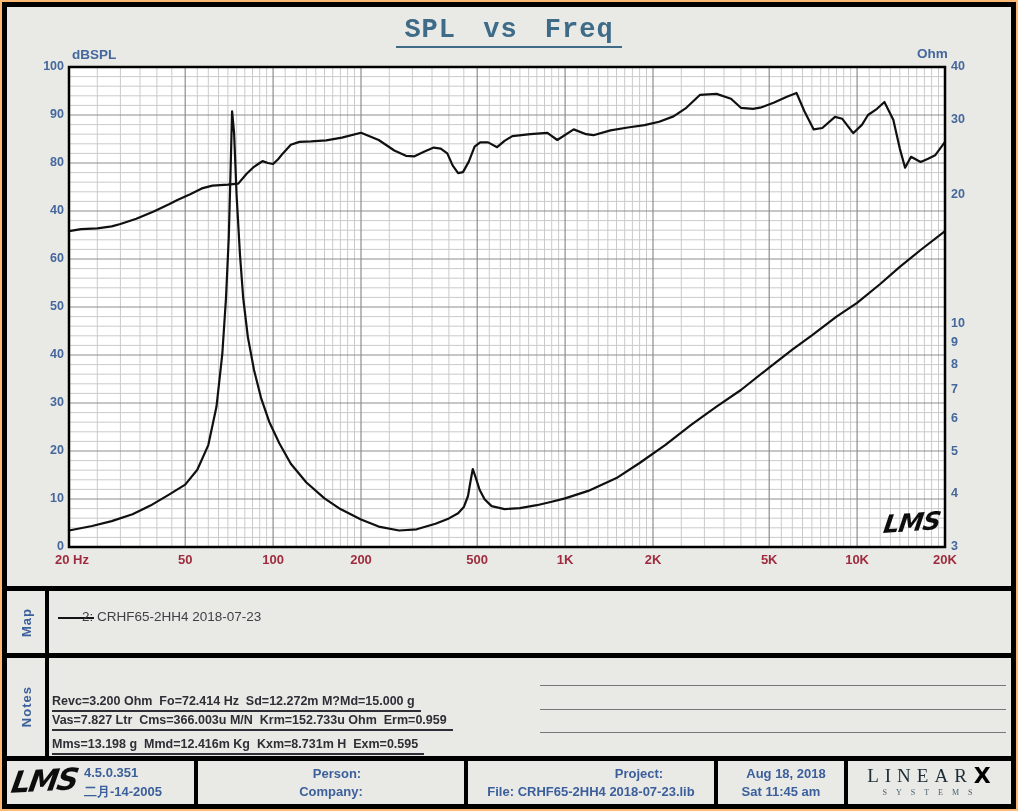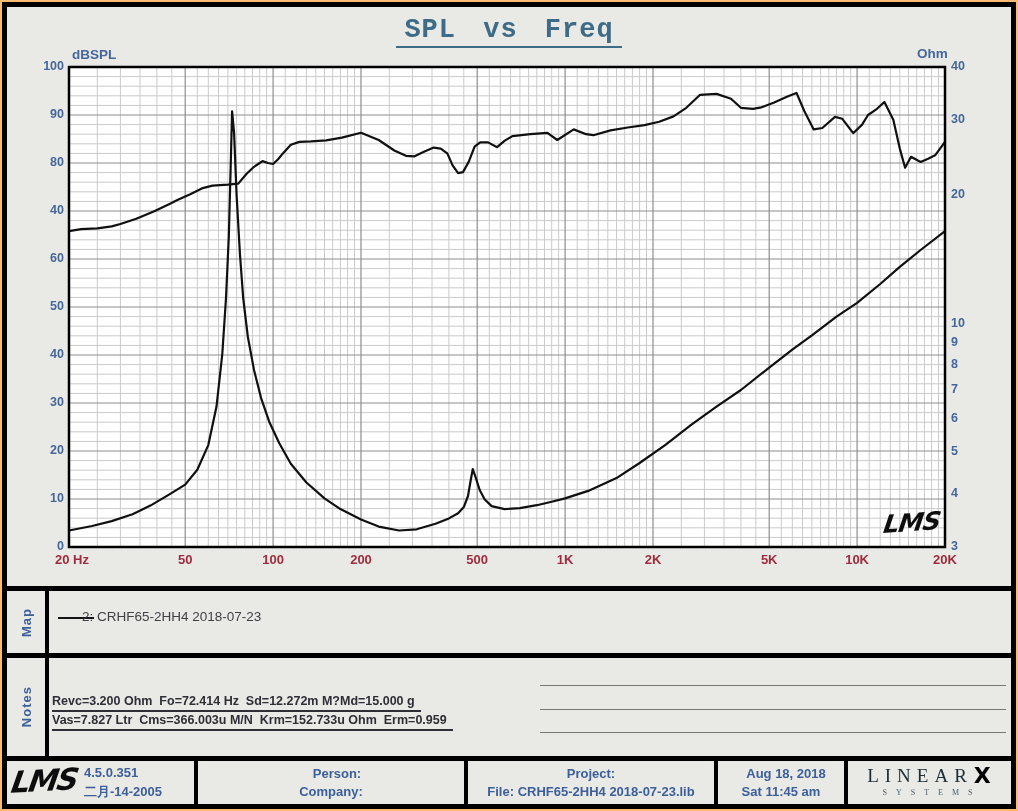--- a/index.html
+++ b/index.html
@@ -229,37 +229,38 @@
   <div class="legend-label">2: CRHF65-2HH4 2018-07-23</div>
 
   <div class="hbar" style="top:653px;"></div>
   <div class="tab-cell" style="top:658px;height:98px;">
     <span>Notes</span>
   </div>
   <div class="vbar" style="left:45px;top:658px;height:98px;"></div>
 
   <div class="note-line" style="top:666px;margin-top:28px;"><span>Revc=3.200 Ohm  Fo=72.414 Hz  Sd=12.272m M?Md=15.000 g</span></div>
   <div class="note-line" style="top:713px;"><span>Vas=7.827 Ltr  Cms=366.003u M/N  Krm=152.733u Ohm  Erm=0.959</span></div>
+  <div class="note-line" style="top:736.5px;"><span>Mms=13.198 g  Mmd=12.416m Kg  Kxm=8.731m H  Exm=0.595</span></div>
   <div class="note-ext" style="top:685px;"></div>
   <div class="note-ext" style="top:708.5px;"></div>
   <div class="note-ext" style="top:732px;"></div>
   <div class="note-ext" style="top:755.5px;"></div>
 
   <div class="hbar" style="top:756px;"></div>
 
   <div class="lms-script lms-logo">LMS</div>
   <div class="foot-text" style="left:84px;top:765px;">4.5.0.351</div>
   <div class="foot-text" style="left:84px;top:783px;">二月-14-2005</div>
 
   <div class="vbar" style="left:194px;top:761px;height:43px;"></div>
   <div class="foot-text center" style="left:198px;top:766px;width:266px;padding-left:6px;">Person:</div>
   <div class="foot-text center" style="left:198px;top:784px;width:266px;">Company:</div>
 
   <div class="vbar" style="left:464px;top:761px;height:43px;"></div>
-  <div class="foot-text center" style="left:468px;top:766px;width:246px;">Project:</div>
+  <div class="foot-text center" style="left:468px;top:766px;width:246px;padding-left:48px;">Project:</div>
   <div class="foot-text center" style="left:468px;top:784px;width:246px;">File: CRHF65-2HH4 2018-07-23.lib</div>
 
   <div class="vbar" style="left:714px;top:761px;height:43px;"></div>
   <div class="foot-text center" style="left:718px;top:766px;width:136px;">Aug 18, 2018</div>
   <div class="foot-text center" style="left:718px;top:784px;width:126px;">Sat 11:45 am</div>
 
   <div class="vbar" style="left:844px;top:761px;height:43px;"></div>
   <div class="brand">
     <div>
       <span class="brand-main">LINEAR</span><span class="brand-x">X</span>

